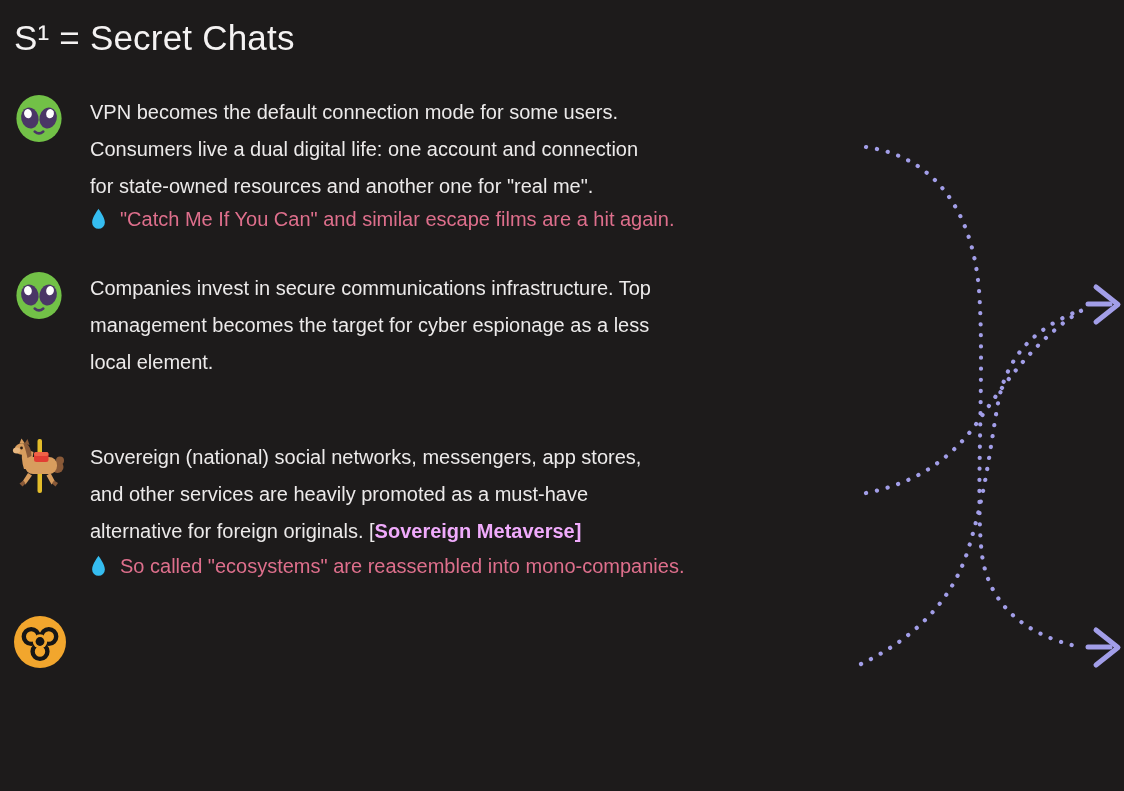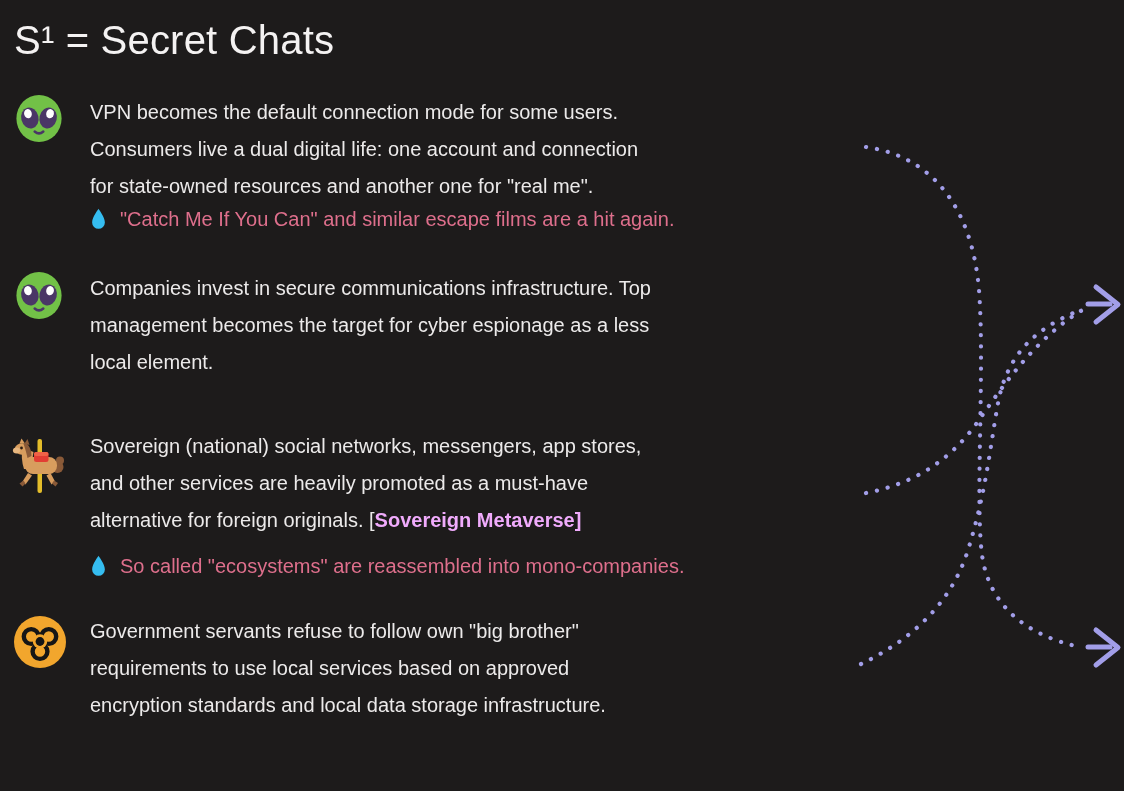--- a/index.html
+++ b/index.html
@@ -5,21 +5,21 @@
   html,body{margin:0;padding:0;background:#141212;}
   .slide{
     position:relative;
     width:1124px;height:791px;
     background:#1d1b1b;
     font-family:"Liberation Sans","DejaVu Sans",sans-serif;
     overflow:hidden;
   }
   .title{
     position:absolute;left:14px;top:18px;margin:0;
-    font-size:40px;font-weight:400;color:#f4f2f2;letter-spacing:.2px;
+    font-size:35px;font-weight:400;color:#f4f2f2;letter-spacing:.2px;
   }
   .icon{position:absolute;display:block;line-height:0;}
   .bullet-text{
     position:absolute;left:90px;width:800px;margin:0;
     font-size:20px;line-height:37px;color:#eceaea;
     white-space:pre-line;
   }
   .link{color:#f0abfc;font-weight:700;}
   .note{
     position:absolute;left:90px;display:flex;align-items:center;gap:13px;
@@ -87,21 +87,21 @@
       <path d="M15 6 Q20.5 10 20.5 19 L16.5 21 Q14.5 12 12.5 7 Z" fill="#8a5a38"></path>
       <circle cx="10.5" cy="11" r="1.4" fill="#2a1d14"></circle>
       <path d="M17 36 L11.5 44.5 L14.5 47.5 L21 38.5 Z" fill="#d89d5e"></path>
       <path d="M12.5 43.5 L8.5 46.5 L11.5 49.5 L14.5 46.5 Z" fill="#8a5a38"></path>
       <path d="M39.5 36 L44 44.5 L40.5 47.5 L35.5 38.5 Z" fill="#d89d5e"></path>
       <path d="M43 43.5 L47 46 L44.5 49.5 L41 46.5 Z" fill="#8a5a38"></path>
       <rect x="23" y="15" width="14.5" height="10" rx="2.5" fill="#e23d33"></rect>
       <rect x="23" y="15" width="14.5" height="4" rx="2" fill="#ef6247"></rect>
     </svg>
   </span>
-  <p class="bullet-text" style="top:428px"><span>Sovereign (national) social networks, messengers, app stores,
+  <p class="bullet-text" style="top:439px"><span>Sovereign (national) social networks, messengers, app stores,
 and other services are heavily promoted as a must-have
 alternative for foreign originals. [</span><a class="link" href="#" style="text-decoration:none">Sovereign Metaverse</a><span class="link">]</span></p>
 
   <div class="note" style="top:553px">
     <span class="icon" style="position:static">
       <svg width="17" height="24" viewBox="0 0 20 26">
         <path d="M10 1 C10 1 2.5 11 2.5 17 A7.5 7.5 0 0 0 17.5 17 C17.5 11 10 1 10 1 Z" fill="#35bdf0"></path>
       </svg>
     </span>
     <span class="note-text">So called "ecosystems" are reassembled into mono-companies.</span>
@@ -112,23 +112,20 @@
       <circle cx="26" cy="26" r="26" fill="#f2a62d"></circle>
       <g fill="none" stroke="#161616" stroke-width="4.4">
         <circle cx="17.2" cy="20.5" r="7.4"></circle>
         <circle cx="34.8" cy="20.5" r="7.4"></circle>
         <circle cx="26" cy="35.5" r="7.4"></circle>
       </g>
       <circle cx="26" cy="25.5" r="7.2" fill="#f2a62d"></circle>
       <circle cx="26" cy="25.5" r="4.4" fill="#161616"></circle>
     </svg>
   </span>
-  <p class="bullet-text" style="top:613px">Government servants refuse to follow own "big brother"
-requirements to use local services based on approved
-encryption standards and local data storage infrastructure.</p>
 
   <svg class="connectors" width="1124" height="791" viewBox="0 0 1124 791">
     <g stroke="#a29ee8" fill="none">
       <path d="M 866 147 C 930 156, 972 205, 979 290 C 985 370, 975 500, 982 555 C 989 605, 1025 635, 1080 647" stroke-width="4.2" stroke-dasharray="0.1 11" stroke-linecap="round"></path>
       <path d="M 866 493 C 912 484, 950 462, 979 420 C 1008 378, 1040 335, 1084 309" stroke-width="4.2" stroke-dasharray="0.1 11" stroke-linecap="round"></path>
       <path d="M 861 664 C 905 643, 950 608, 968 550 C 986 492, 990 448, 998 403 C 1008 350, 1040 327, 1078 311" stroke-width="4.2" stroke-dasharray="0.1 11" stroke-linecap="round"></path>
       <g stroke-width="5" stroke-linecap="round" stroke-linejoin="round">
         <path d="M 1088 304 L 1110 304"></path>
         <path d="M 1096 287 L 1118 304.5 L 1096 322"></path>
       </g>

